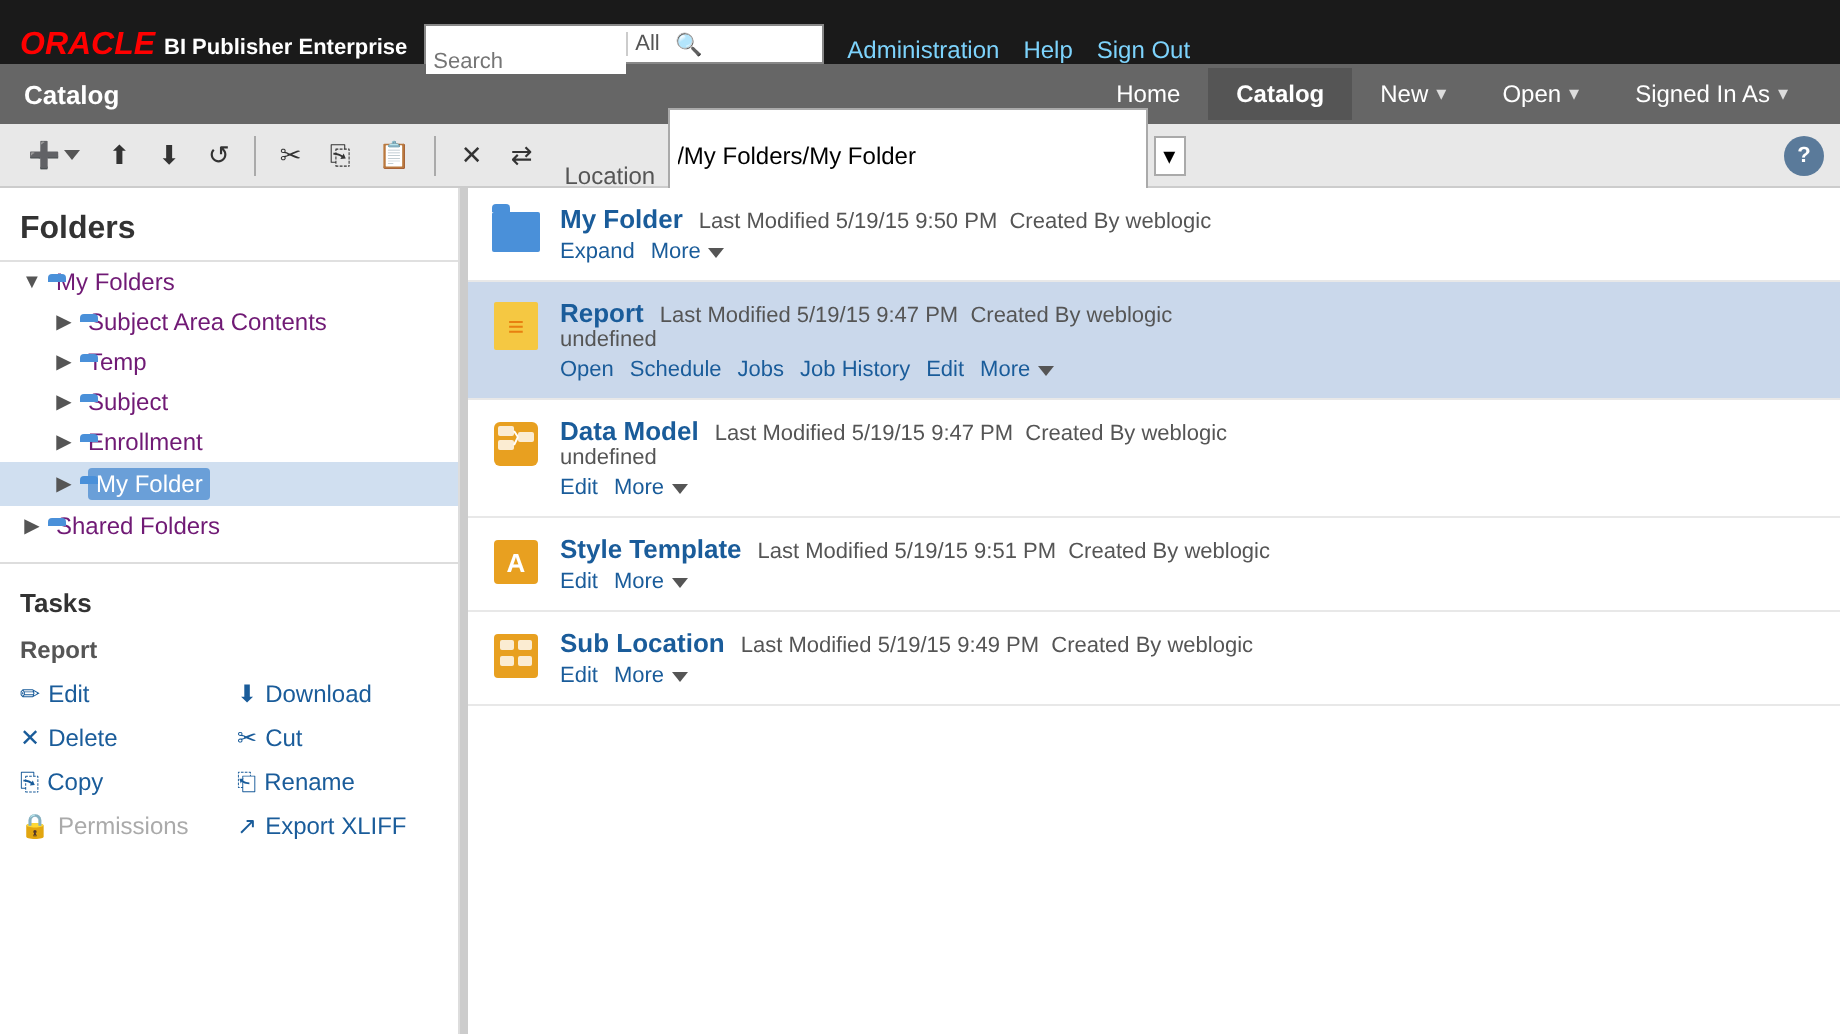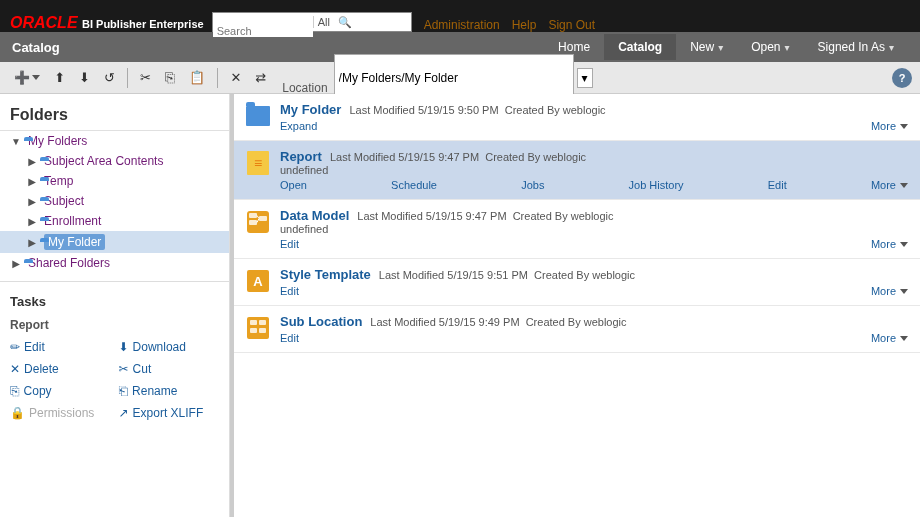--- a/index.html
+++ b/index.html
@@ -7,21 +7,21 @@
 
     
     .header { background: #1a1a1a; height: 32px; display: flex; align-items: flex-end; padding: 0 10px; }
     .oracle-logo { color: #f00; font-size: 16px; font-weight: bold; font-style: italic; margin-right: 8px; }
     .oracle-logo span { color: #fff; font-style: normal; font-size: 11px; }
     .header-search { display: flex; align-items: center; background: #fff; border: 1px solid #888; height: 20px; width: 200px; }
     .header-search input { border: none; outline: none; font-size: 11px; padding: 0 4px; width: 140px; }
     .search-all { color: #555; font-size: 11px; padding: 0 4px; border-left: 1px solid #ccc; }
     .search-icon { color: #666; font-size: 11px; padding: 0 4px; cursor: pointer; }
     .header-nav { display: flex; align-items: center; gap: 12px; margin-left: 12px; }
-    .header-nav a { color: #a16207; text-decoration: none; font-size: 12px; cursor: pointer; }
+    .header-nav a { color: #7dd3fc; text-decoration: none; font-size: 12px; cursor: pointer; }
 
     
     .navbar { background: #666; height: 30px; display: flex; align-items: center; padding: 0 12px; gap: 0; }
     .navbar-left { color: #fff; font-size: 13px; font-weight: bold; margin-right: auto; }
     .nav-item { color: #fff; font-size: 12px; padding: 6px 14px; cursor: pointer; text-decoration: none; display: flex; align-items: center; gap: 4px; }
     .nav-item.active { background: #555; font-weight: bold; }
     .nav-dropdown { color: #ddd; font-size: 10px; }
 
     
     .toolbar { background: #e8e8e8; border-bottom: 1px solid #ccc; height: 32px; display: flex; align-items: center; padding: 0 8px; gap: 2px; }
@@ -59,21 +59,21 @@
     .content { flex: 1; background: #fff; overflow-y: auto; }
 
     
     .content-item { border-bottom: 1px solid #e8e8e8; padding: 8px 12px; display: flex; align-items: flex-start; gap: 10px; }
     .content-item.selected { background: #cad8eb; }
     .item-icon { width: 24px; height: 24px; flex-shrink: 0; display: flex; align-items: center; justify-content: center; margin-top: 2px; }
     .item-body { flex: 1; }
     .item-title-row { display: flex; align-items: baseline; gap: 8px; flex-wrap: wrap; }
     .item-name { font-size: 13px; font-weight: bold; color: #1a5c9a; }
     .item-meta { font-size: 11px; color: #555; }
-    .item-actions { display: flex; gap: 8px; margin-top: 3px; flex-wrap: wrap; justify-content: space-between; }
+    .item-actions { display: flex; gap: 8px; margin-top: 3px; flex-wrap: wrap; }
     .item-action { font-size: 11px; color: #1a5c9a; cursor: pointer; }
     .item-action-more { display: flex; align-items: center; gap: 2px; }
 
     
     .icon-folder { width: 22px; height: 17px; background: #4a90d9; border-radius: 1px; position: relative; }
     .icon-folder::before { content: ''; position: absolute; top: -4px; left: 0; width: 9px; height: 4px; background: #4a90d9; border-radius: 2px 2px 0 0; }
     .icon-report { width: 22px; height: 24px; background: #f5c842; border-radius: 1px; position: relative; display: flex; align-items: center; justify-content: center; }
     .icon-datamodel { width: 22px; height: 22px; background: #e8a020; border-radius: 3px; display: flex; align-items: center; justify-content: center; color: #fff; font-size: 10px; font-weight: bold; }
     .icon-style { width: 22px; height: 22px; background: #e8a020; border-radius: 2px; display: flex; align-items: center; justify-content: center; color: #fff; font-size: 13px; font-weight: bold; }
     .icon-subtemplate { width: 22px; height: 22px; background: #e8a020; border-radius: 2px; display: flex; align-items: center; justify-content: center; color: #fff; font-size: 10px; }

